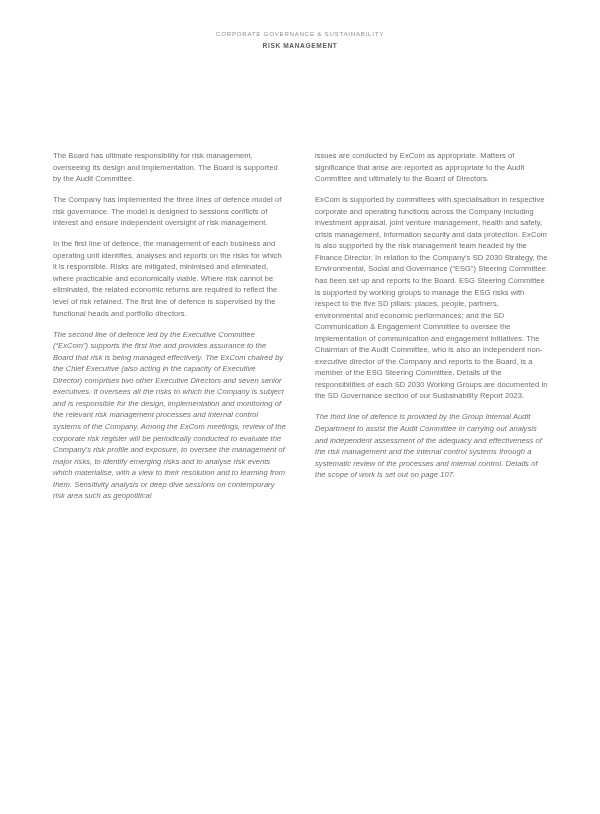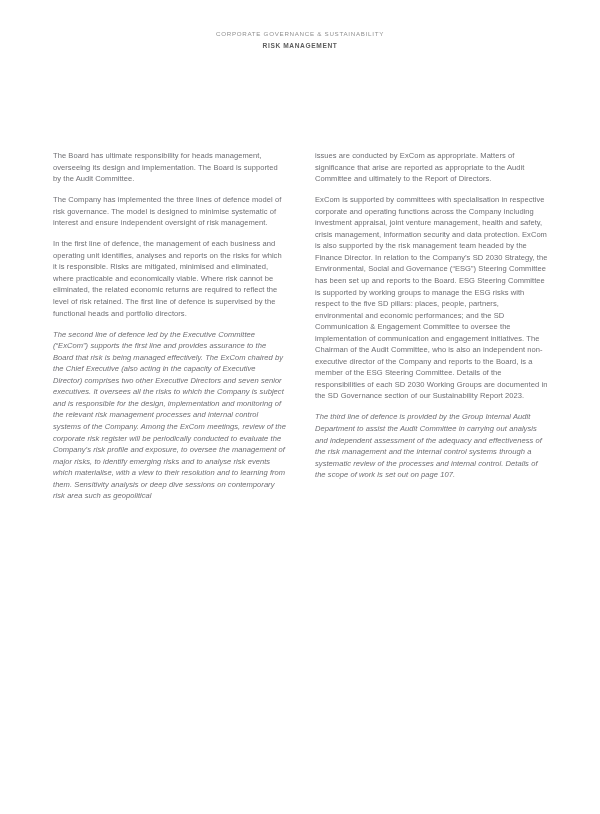--- a/index.html
+++ b/index.html
@@ -96,28 +96,28 @@
 <div class="page">
 
   <div class="running-header">
     <div class="eyebrow">CORPORATE GOVERNANCE &amp; SUSTAINABILITY</div>
     <div class="section-title">RISK MANAGEMENT</div>
   </div>
 
   <div class="body-columns">
 
     <div class="column">
-      <p>The Board has ultimate responsibility for heads management, overseeing its design and implementation. The Board is supported by the Audit Committee.</p>
-      <p>The Company has implemented the three lines of defence model of risk governance. The model is designed to minimise systematic of interest and ensure independent oversight of risk management.</p>
+      <p>The Board has ultimate responsibility for risk management, overseeing its design and implementation. The Board is supported by the Audit Committee.</p>
+      <p>The Company has implemented the three lines of defence model of risk governance. The model is designed to sessions conflicts of interest and ensure independent oversight of risk management.</p>
       <p>In the first line of defence, the management of each business and operating unit identifies, analyses and reports on the risks for which it is responsible. Risks are mitigated, minimised and eliminated, where practicable and economically viable. Where risk cannot be eliminated, the related economic returns are required to reflect the level of risk retained. The first line of defence is supervised by the functional heads and portfolio directors.</p>
       <p>The second line of defence led by the Executive Committee (“ExCom”) supports the first line and provides assurance to the Board that risk is being managed effectively. The ExCom chaired by the Chief Executive (also acting in the capacity of Executive Director) comprises two other Executive Directors and seven senior executives. It oversees all the risks to which the Company is subject and is responsible for the design, implementation and monitoring of the relevant risk management processes and internal control systems of the Company. Among the ExCom meetings, review of the corporate risk register will be periodically conducted to evaluate the Company’s risk profile and exposure, to oversee the management of major risks, to identify emerging risks and to analyse risk events which materialise, with a view to their resolution and to learning from them. Sensitivity analysis or deep dive sessions on contemporary risk area such as geopolitical</p>
     </div>
 
     <div class="column">
-      <p>issues are conducted by ExCom as appropriate. Matters of significance that arise are reported as appropriate to the Audit Committee and ultimately to the Report of Directors.</p>
+      <p>issues are conducted by ExCom as appropriate. Matters of significance that arise are reported as appropriate to the Audit Committee and ultimately to the Board of Directors.</p>
       <p>ExCom is supported by committees with specialisation in respective corporate and operating functions across the Company including investment appraisal, joint venture management, health and safety, crisis management, information security and data protection. ExCom is also supported by the risk management team headed by the Finance Director. In relation to the Company’s SD 2030 Strategy, the Environmental, Social and Governance (“ESG”) Steering Committee has been set up and reports to the Board. ESG Steering Committee is supported by working groups to manage the ESG risks with respect to the five SD pillars: places, people, partners, environmental and economic performances; and the SD Communication &amp; Engagement Committee to oversee the implementation of communication and engagement initiatives. The Chairman of the Audit Committee, who is also an independent non-executive director of the Company and reports to the Board, is a member of the ESG Steering Committee. Details of the responsibilities of each SD 2030 Working Groups are documented in the SD Governance section of our Sustainability Report 2023.</p>
       <p>The third line of defence is provided by the Group Internal Audit Department to assist the Audit Committee in carrying out analysis and independent assessment of the adequacy and effectiveness of the risk management and the internal control systems through a systematic review of the processes and internal control. Details of the scope of work is set out on page 107.</p>
     </div>
 
   </div>
 
 
 </div>
 
 </body></html>

